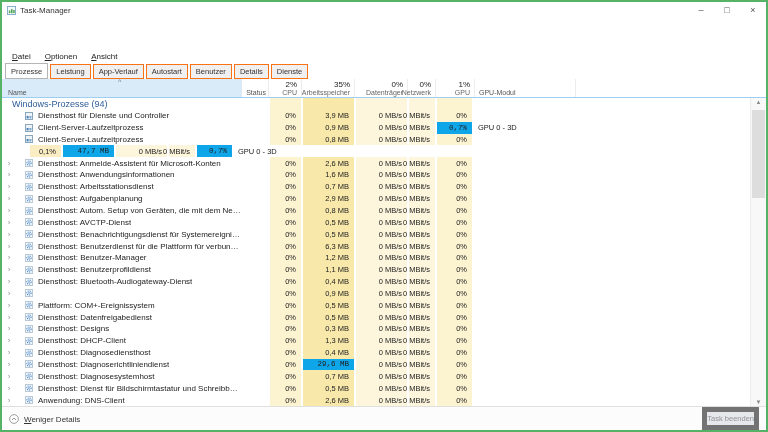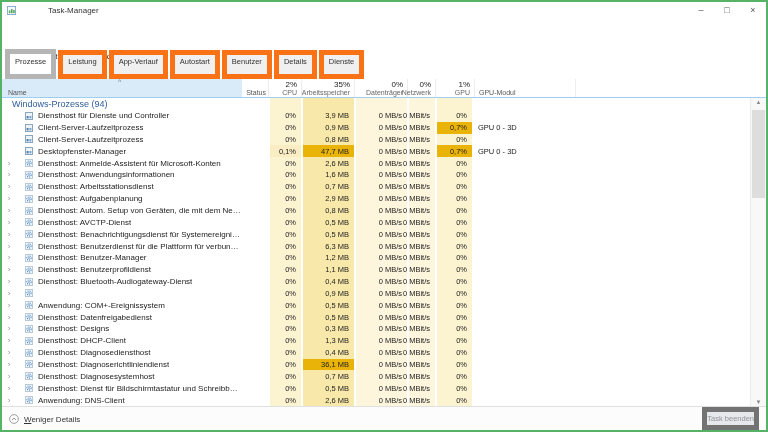--- a/index.html
+++ b/index.html
@@ -3,35 +3,35 @@
 <meta charset="utf-8">
 <style>
   * { box-sizing: border-box; margin: 0; padding: 0; }
   html,body { width:768px; height:432px; overflow:hidden; }
   body { font-family:"Liberation Sans", sans-serif; background:#fff; }
   .frame { position:absolute; inset:0; border:2px solid #56b365; background:#fff;
            display:flex; flex-direction:column; }
 
   
   .titlebar { height:16px; display:flex; align-items:center; padding-left:5px;
-              font-size:8px; color:#333; flex:0 0 auto;gap:28px; }
+              font-size:8px; color:#333; flex:0 0 auto; }
   .tm-icon { width:9px; height:9px; margin-right:4px; }
   .caption-buttons { margin-left:auto; display:flex; height:100%; }
   .cap-btn { width:26px; display:flex; align-items:center; justify-content:center;
              font-size:9px; color:#555; }
 
   
   .menubar { height:13px; display:flex; align-items:center; padding-left:3px;
              font-size:8px; color:#222; flex:0 0 auto;margin-top:32px; }
   .menu-item { padding:0 7px; }
 
   
   .tabstrip { height:16px; display:flex; align-items:flex-end; padding-left:3px;
               font-size:7.5px; color:#333; flex:0 0 auto; }
-  .tab { background:#f0f0f0; border:5px solid #f97316; padding:2px 5px 8px 5px;
+  .tab { background:#f0f0f0; border:1px solid #f97316; padding:2px 5px 2px 5px;
          margin-right:2px; white-space:nowrap; }
   .tab.active { background:#fff; border-color:#b5b5b5; padding-top:3px; }
 
   
   .colheader { height:19px; display:flex; border-bottom:1px solid #9ecff2;
                font-size:7px; color:#666; flex:0 0 auto; }
   .h-name { width:240px; background:#d9eaf9; position:relative; }
   .h-name .sortglyph { position:absolute; top:-1px; left:116px; color:#777; font-size:7px; }
   .h-name .lbl { position:absolute; bottom:1px; left:6px; color:#555; }
   .h-status { width:26px; display:flex; align-items:flex-end; justify-content:flex-end;
@@ -54,21 +54,21 @@
   .cell { display:flex; align-items:center; justify-content:flex-end;
           padding-right:5px; font-size:7.5px; color:#222;
           border-left:2px solid #fff; white-space:nowrap; }
   .cell.gpu-end { border-right:2px solid #fff; }
   .cell-gpumod { width:101px; display:flex; align-items:center; padding-left:4px;
                  font-size:7.5px; color:#222; white-space:nowrap; }
   .cell-fill { flex:1; }
   .heat0 { background:#fdf6dc; }
   .heat1 { background:#fcf3d1; }
   .heat2 { background:#f8e8aa; }
-  .heat3 { background:#eab308; }
+  .heat3 { background:#0ea5e9;font-family:Liberation Mono, monospace; }
   .heatc { background:#faedc3; }
 
   .group-label { color:#2d5d9b; font-size:9px; padding-left:10px; }
   .expander { width:14px; text-align:center; color:#999; font-size:8px; flex:0 0 auto; }
   .no-expander { width:14px; flex:0 0 auto; }
   .proc-icon { width:8px; height:8px; margin:0 5px 0 9px; flex:0 0 auto; }
   .proc-label { overflow:hidden; text-overflow:ellipsis; }
 
   
   .scrollbar { position:absolute; top:0; right:0; bottom:0; width:16px;
@@ -220,29 +220,20 @@
         <div class="cell-status"></div>
         <div class="cell w-cpu heat1">0%</div>
         <div class="cell w-memory heat2">0,8 MB</div>
         <div class="cell w-disk heat0">0 MB/s</div>
         <div class="cell w-network heat0">0 MBit/s</div>
         <div class="cell w-gpu gpu-end heat1">0%</div>
         <div class="cell-gpumod"></div>
         <div class="cell-fill"></div>
       </div>
       <div class="row">
-        <div class="cell-name">
-          <span class="no-expander"></span>
-          <span class="proc-icon"><svg width="8" height="8" viewBox="0 0 8 8">
-              <rect x="0.5" y="0.5" width="7" height="7" fill="#eef3f8" stroke="#8aa6bd"></rect>
-              <rect x="1.6" y="4" width="2" height="2.4" fill="#4a7fb5"></rect>
-              <rect x="4.4" y="4" width="2" height="2.4" fill="#7aa7cc"></rect>
-            </svg></span>
-          <span class="proc-label">Desktopfenster-Manager</span>
-        </div>
         <div class="cell-status"></div>
         <div class="cell w-cpu heatc">0,1%</div>
         <div class="cell w-memory heat3">47,7 MB</div>
         <div class="cell w-disk heat0">0 MB/s</div>
         <div class="cell w-network heat0">0 MBit/s</div>
         <div class="cell w-gpu gpu-end heat3">0,7%</div>
         <div class="cell-gpumod">GPU 0 - 3D</div>
         <div class="cell-fill"></div>
       </div>
       <div class="row">
@@ -473,21 +464,21 @@
         <div class="cell-fill"></div>
       </div>
       <div class="row">
         <div class="cell-name">
           <span class="expander">›</span>
           <span class="proc-icon"><svg width="8" height="8" viewBox="0 0 8 8">
               <rect x="0.5" y="0.5" width="7" height="7" fill="#f4f8fb" stroke="#b9c9d6"></rect>
               <circle cx="4" cy="4" r="2.1" fill="none" stroke="#4a86c8" stroke-width="1.1" stroke-dasharray="1 0.9"></circle>
               <circle cx="4" cy="4" r="0.8" fill="#4a86c8"></circle>
             </svg></span>
-          <span class="proc-label">Anwendung: COM+-Ereignissystem</span>
+          <span class="proc-label">Plattform: COM+-Ereignissystem</span>
         </div>
         <div class="cell-status"></div>
         <div class="cell w-cpu heat1">0%</div>
         <div class="cell w-memory heat2">0,5 MB</div>
         <div class="cell w-disk heat0">0 MB/s</div>
         <div class="cell w-network heat0">0 MBit/s</div>
         <div class="cell w-gpu gpu-end heat1">0%</div>
         <div class="cell-gpumod"></div>
         <div class="cell-fill"></div>
       </div>
@@ -572,21 +563,21 @@
           <span class="expander">›</span>
           <span class="proc-icon"><svg width="8" height="8" viewBox="0 0 8 8">
               <rect x="0.5" y="0.5" width="7" height="7" fill="#f4f8fb" stroke="#b9c9d6"></rect>
               <circle cx="4" cy="4" r="2.1" fill="none" stroke="#4a86c8" stroke-width="1.1" stroke-dasharray="1 0.9"></circle>
               <circle cx="4" cy="4" r="0.8" fill="#4a86c8"></circle>
             </svg></span>
           <span class="proc-label">Diensthost: Diagnoserichtliniendienst</span>
         </div>
         <div class="cell-status"></div>
         <div class="cell w-cpu heat1">0%</div>
-        <div class="cell w-memory heat3">36,1 MB</div>
+        <div class="cell w-memory heat3">29,6 MB</div>
         <div class="cell w-disk heat0">0 MB/s</div>
         <div class="cell w-network heat0">0 MBit/s</div>
         <div class="cell w-gpu gpu-end heat1">0%</div>
         <div class="cell-gpumod"></div>
         <div class="cell-fill"></div>
       </div>
       <div class="row">
         <div class="cell-name">
           <span class="expander">›</span>
           <span class="proc-icon"><svg width="8" height="8" viewBox="0 0 8 8">

